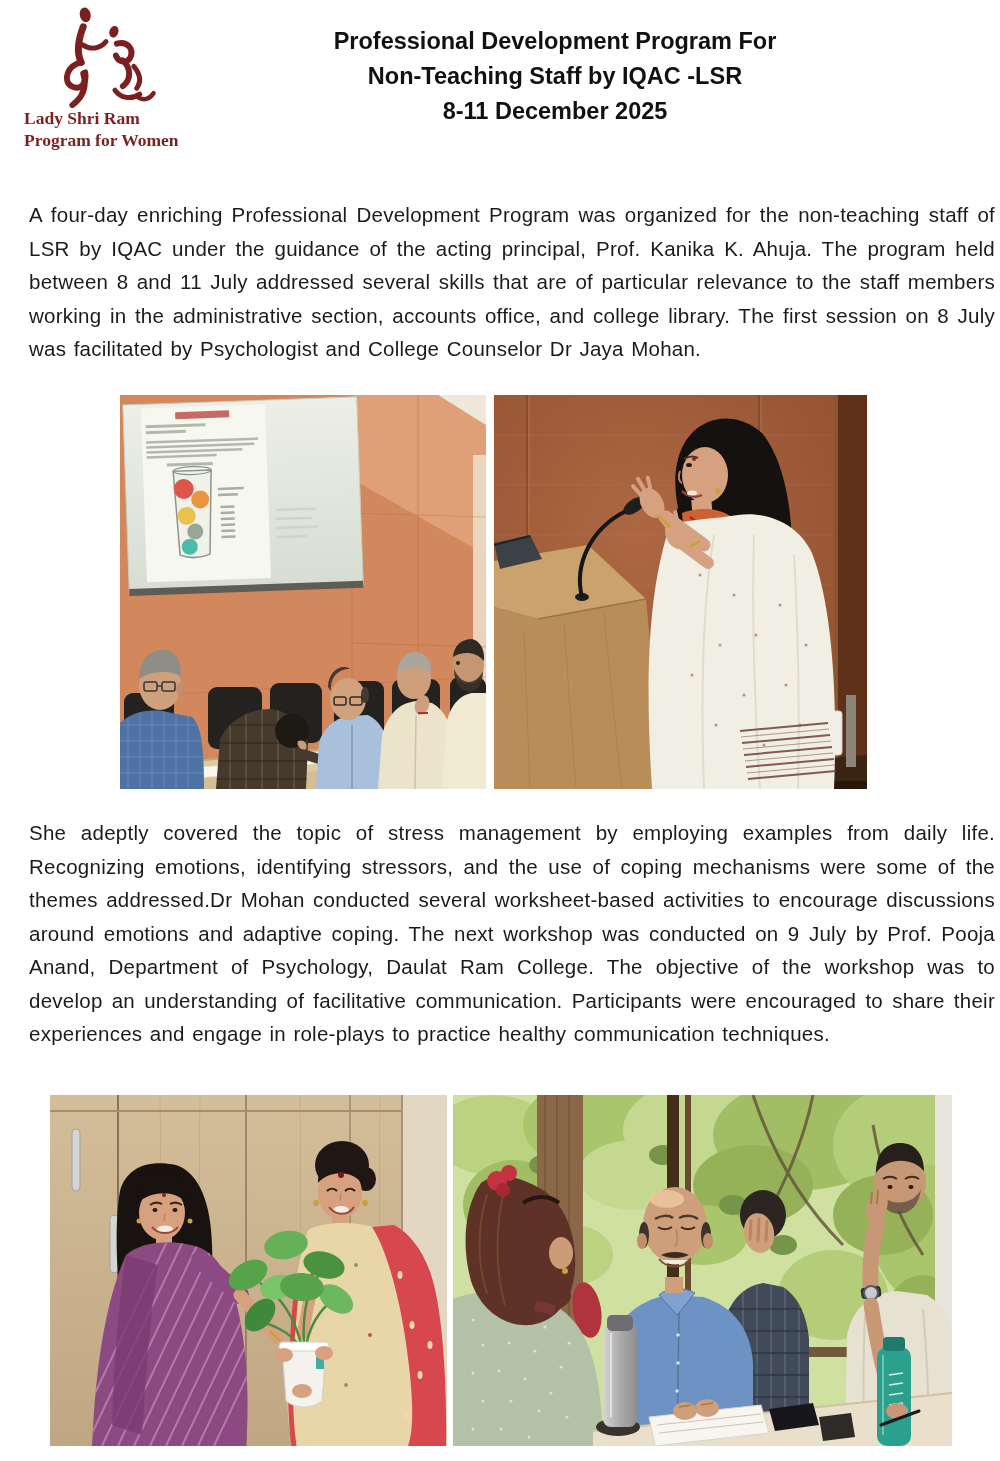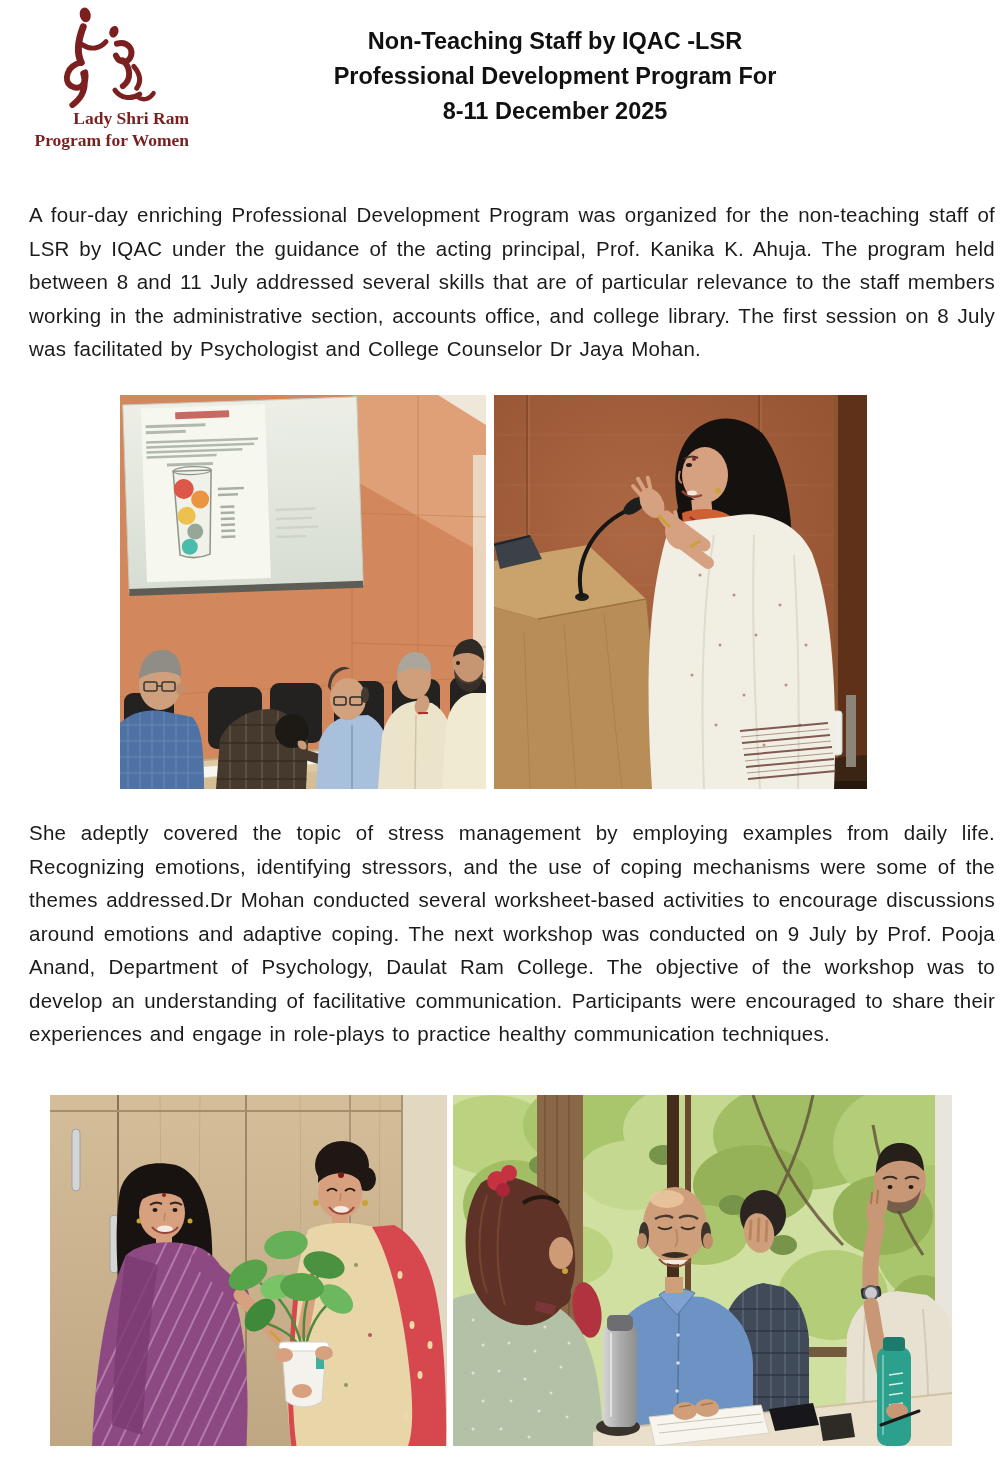--- a/index.html
+++ b/index.html
@@ -1,21 +1,21 @@
 <!DOCTYPE html>
 <html><head>
 <meta charset="utf-8">
 <style>
   html,body{margin:0;padding:0;background:#ffffff;}
   .page{
     position:relative;width:1000px;height:1461px;background:#ffffff;overflow:hidden;
     font-family:"Liberation Sans", sans-serif;color:#1a1a1a;
   }
   
-  .logo{position:absolute;left:24px;top:4px;width:165px;text-align:right;}
+  .logo{position:absolute;left:24px;top:4px;width:165px;text-align:left;}
   .logo svg{display:block;margin:0 auto;}
   .logo-text{color:#7b1f1f;font-family:"Liberation Serif", serif;font-weight:bold;
     font-size:17.5px;line-height:21.5px;white-space:nowrap;}
   .title{position:absolute;left:160px;width:790px;top:24px;margin:0;text-align:center;
     font-weight:bold;font-size:23.5px;line-height:35px;color:#111111;}
   .title span{display:block;}
   
   .para{position:absolute;left:17px;width:966px;margin:12px;text-align:justify;
     font-size:20.5px;line-height:33.5px;letter-spacing:0.25px;word-spacing:1.5px;color:#1b1b1b;}
   .para1{top:186px;}
@@ -47,22 +47,22 @@
         <path d="M77,63 C83,70 85,78 80,85" stroke-width="5"></path>
         <path d="M58,87 C64,95 74,97 83,91" stroke-width="5"></path>
         <path d="M81,94 C87,98 93,96 97,90" stroke-width="4.5"></path>
       </g>
     </svg>
     <div class="logo-text">Lady Shri Ram</div>
     <div class="logo-text">Program for Women</div>
   </div>
 
   <h1 class="title">
+    <span>Professional Development Program For</span>
     <span>Non-Teaching Staff by IQAC -LSR</span>
-    <span>Professional Development Program For</span>
     <span>8-11 December 2025</span>
   </h1>
 
   <p class="para para1">A four-day enriching Professional Development Program was organized for the non-teaching staff of LSR by IQAC under the guidance of the acting principal, Prof. Kanika K. Ahuja. The program held between 8 and 11 July addressed several skills that are of particular relevance to the staff members working in the administrative section, accounts office, and college library. The first session on 8 July was facilitated by Psychologist and College Counselor Dr Jaya Mohan.</p>
 
   <div class="photo c1l">
     <svg width="366" height="394" viewBox="0 0 366 394">
       <defs>
         <linearGradient id="ag1" x1="0" y1="0" x2="0" y2="1">
           <stop offset="0" stop-color="#edefe7"></stop>

